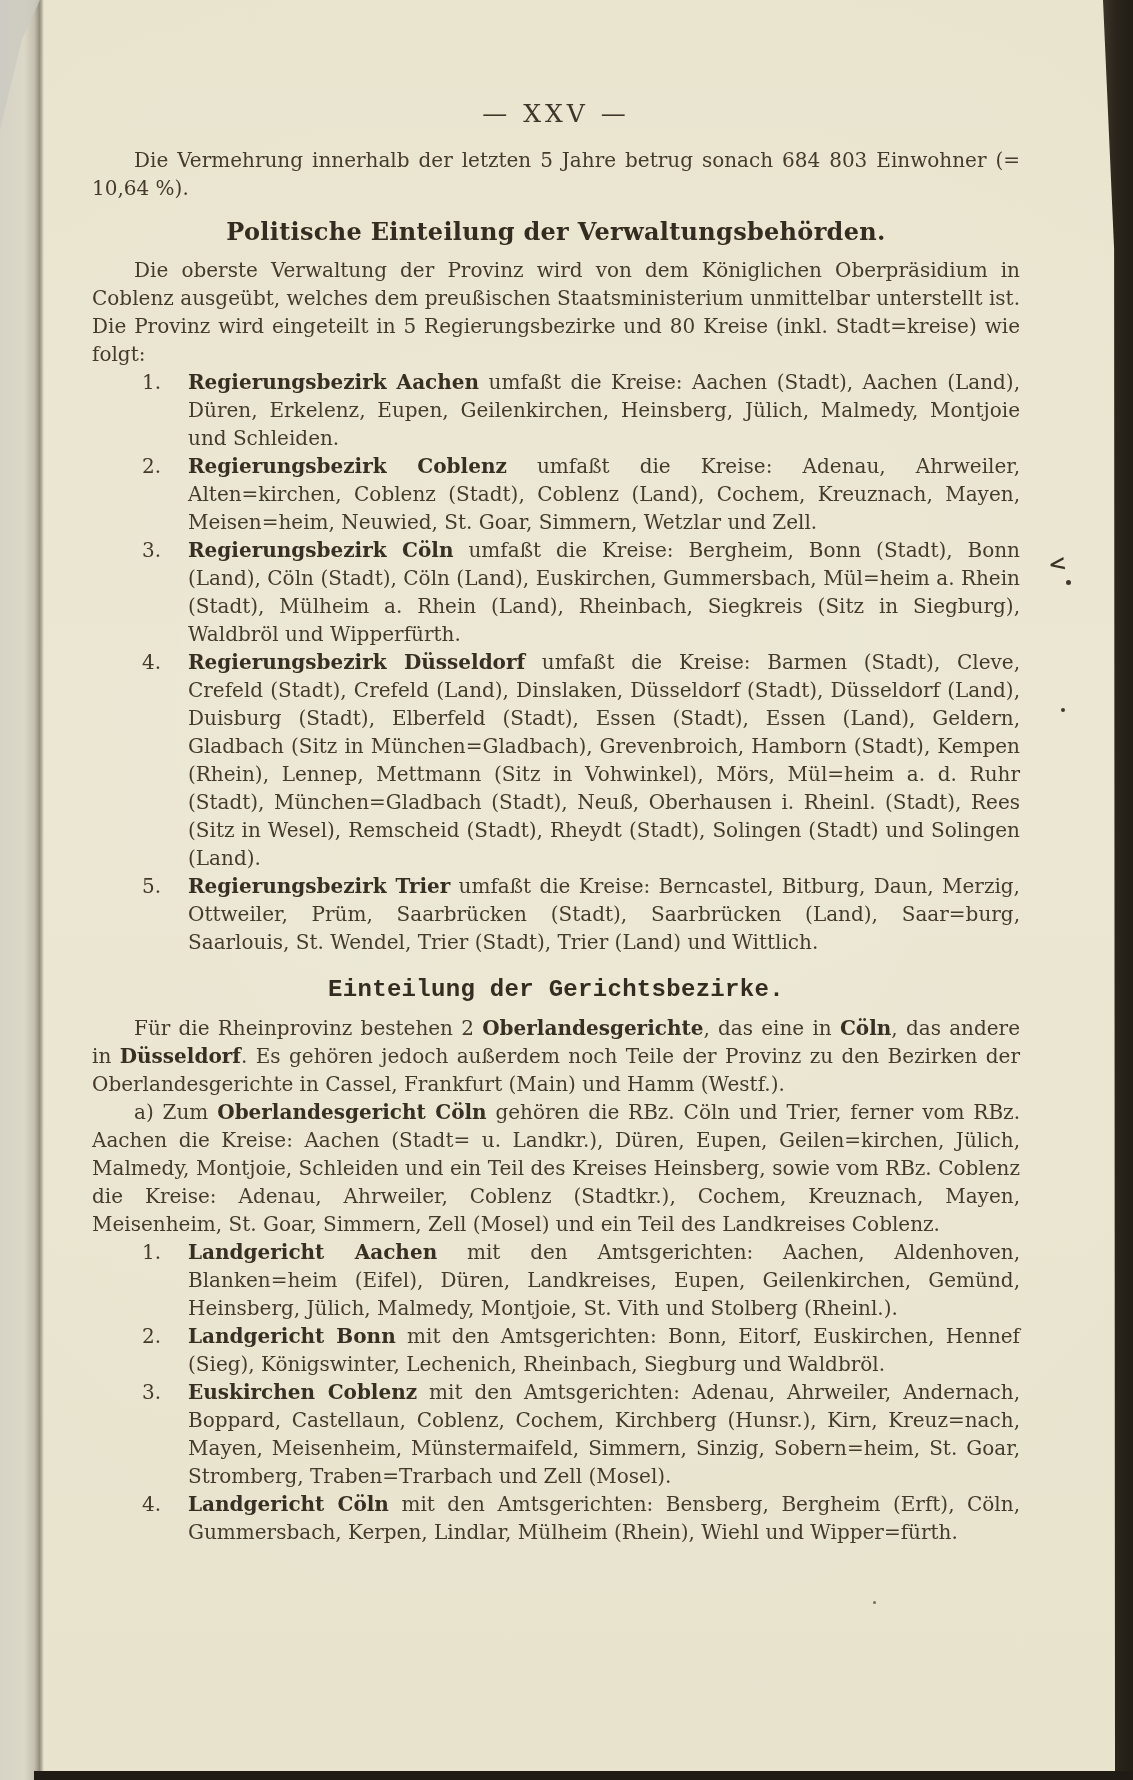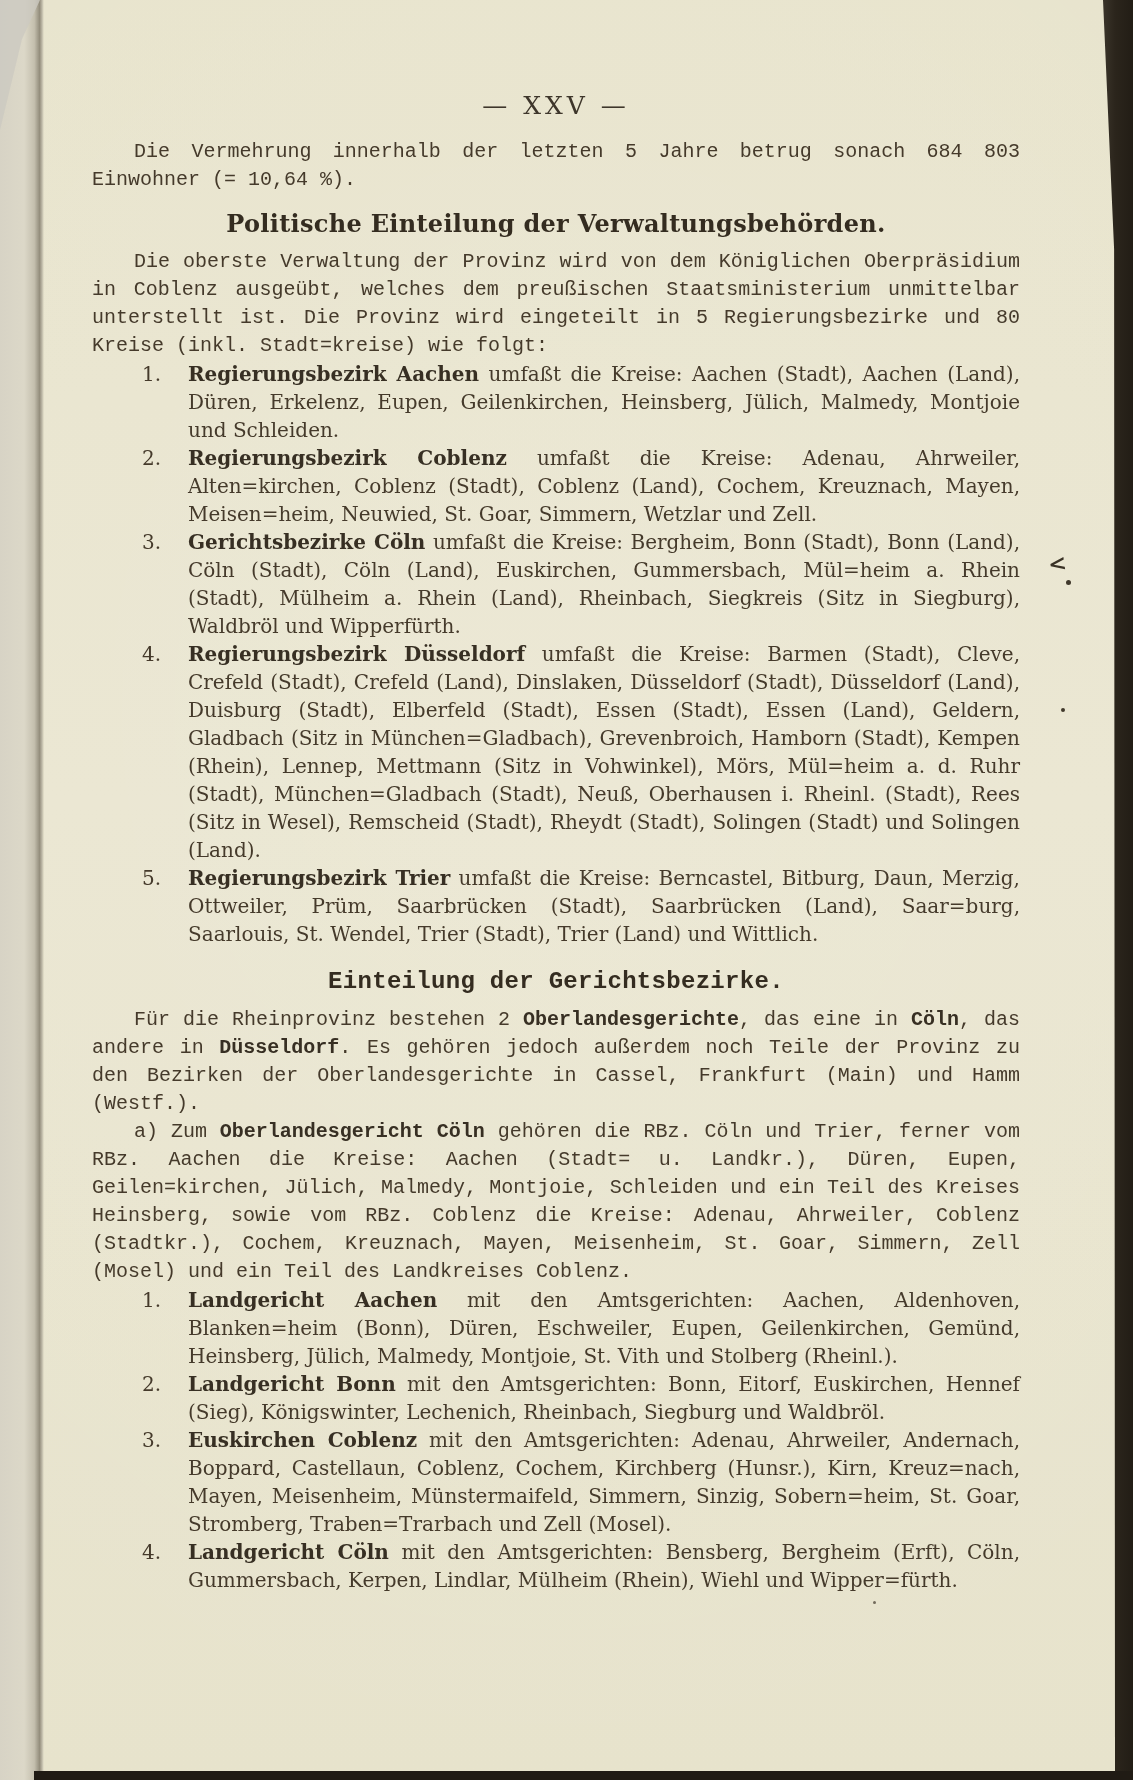--- a/index.html
+++ b/index.html
@@ -39,23 +39,23 @@
     background:#201b14;
   }
   .content {
     position:absolute; left:92px; top:92px; width:928px;
     font-size:20px; line-height:28px; color:#45 3a2b;
     color:#453a2b;
     text-align:justify;
   }
   .pagenum {
     text-align:right; text-align-last:center; font-size:25px; letter-spacing:4px;
-    color:#3e362b; margin:0 0 18px 0;
+    color:#3e362b; margin:8px 0 18px 0;
   }
-  p.par { margin:0; text-indent:42px;font-family:Liberation Mono, monospace; }
+  p.par { margin:0; text-indent:42px; }
   h2.sec {
     text-align:center; text-align-last:center; font-size:24px; font-weight:bold;
     color:#342c20; margin:16px 0 10px 0; letter-spacing:0.3px;
   }
   h2.sec2 { margin-top:20px;font-family:Liberation Mono, monospace; }
   .list { margin:0; }
   .item { position:relative; padding-left:96px; margin:0; }
   .item .num { position:absolute; left:50px; top:0; }
   .b { font-weight:bold; color:#372f23; }
   .sub-intro { margin:10px 0 2px 0; text-indent:42px; }
@@ -101,21 +101,21 @@
         <span class="b">Regierungsbezirk Aachen</span>
         <span>umfaßt die Kreise: Aachen (Stadt), Aachen (Land), Düren, Erkelenz, Eupen, Geilenkirchen, Heinsberg, Jülich, Malmedy, Montjoie und Schleiden.</span>
       </div>
       <div class="item">
         <span class="num">2.</span>
         <span class="b">Regierungsbezirk Coblenz</span>
         <span>umfaßt die Kreise: Adenau, Ahrweiler, Alten=kirchen, Coblenz (Stadt), Coblenz (Land), Cochem, Kreuznach, Mayen, Meisen=heim, Neuwied, St. Goar, Simmern, Wetzlar und Zell.</span>
       </div>
       <div class="item">
         <span class="num">3.</span>
-        <span class="b">Gerichtsbezirke Cöln</span>
+        <span class="b">Regierungsbezirk Cöln</span>
         <span>umfaßt die Kreise: Bergheim, Bonn (Stadt), Bonn (Land), Cöln (Stadt), Cöln (Land), Euskirchen, Gummersbach, Mül=heim a. Rhein (Stadt), Mülheim a. Rhein (Land), Rheinbach, Siegkreis (Sitz in Siegburg), Waldbröl und Wipperfürth.</span>
       </div>
       <div class="item">
         <span class="num">4.</span>
         <span class="b">Regierungsbezirk Düsseldorf</span>
         <span>umfaßt die Kreise: Barmen (Stadt), Cleve, Crefeld (Stadt), Crefeld (Land), Dinslaken, Düsseldorf (Stadt), Düsseldorf (Land), Duisburg (Stadt), Elberfeld (Stadt), Essen (Stadt), Essen (Land), Geldern, Gladbach (Sitz in München=Gladbach), Grevenbroich, Hamborn (Stadt), Kempen (Rhein), Lennep, Mettmann (Sitz in Vohwinkel), Mörs, Mül=heim a. d. Ruhr (Stadt), München=Gladbach (Stadt), Neuß, Oberhausen i. Rheinl. (Stadt), Rees (Sitz in Wesel), Remscheid (Stadt), Rheydt (Stadt), Solingen (Stadt) und Solingen (Land).</span>
       </div>
       <div class="item">
         <span class="num">5.</span>
         <span class="b">Regierungsbezirk Trier</span>
@@ -127,21 +127,21 @@
 
     <p class="par"><span>Für die Rheinprovinz bestehen 2 </span><span class="b">Oberlandesgerichte</span><span>, das eine in </span><span class="b">Cöln</span><span>, das andere in </span><span class="b">Düsseldorf</span><span>.  Es gehören jedoch außerdem noch Teile der Provinz zu den Bezirken der Oberlandesgerichte in Cassel, Frankfurt (Main) und Hamm (Westf.).</span></p>
 
     <p class="par olg-par"><span>a) Zum </span><span class="b">Oberlandesgericht Cöln</span><span> gehören die RBz. Cöln und Trier, ferner vom RBz. Aachen die Kreise: Aachen (Stadt= u. Landkr.), Düren, Eupen, Geilen=kirchen, Jülich, Malmedy, Montjoie, Schleiden und ein Teil des Kreises Heinsberg, sowie vom RBz. Coblenz die Kreise: Adenau, Ahrweiler, Coblenz (Stadtkr.), Cochem, Kreuznach, Mayen, Meisenheim, St. Goar, Simmern, Zell (Mosel) und ein Teil des Landkreises Coblenz.</span></p>
 
 
     <div class="list">
       <div class="item">
         <span class="num">1.</span>
         <span class="b">Landgericht Aachen</span>
-        <span>mit den Amtsgerichten: Aachen, Aldenhoven, Blanken=heim (Bonn), Düren, Eschweiler, Eupen, Geilenkirchen, Gemünd, Heinsberg, Jülich, Malmedy, Montjoie, St. Vith und Stolberg (Rheinl.).</span>
+        <span>mit den Amtsgerichten: Aachen, Aldenhoven, Blanken=heim (Eifel), Düren, Landkreises, Eupen, Geilenkirchen, Gemünd, Heinsberg, Jülich, Malmedy, Montjoie, St. Vith und Stolberg (Rheinl.).</span>
       </div>
       <div class="item">
         <span class="num">2.</span>
         <span class="b">Landgericht Bonn</span>
         <span>mit den Amtsgerichten: Bonn, Eitorf, Euskirchen, Hennef (Sieg), Königswinter, Lechenich, Rheinbach, Siegburg und Waldbröl.</span>
       </div>
       <div class="item">
         <span class="num">3.</span>
         <span class="b">Euskirchen Coblenz</span>
         <span>mit den Amtsgerichten: Adenau, Ahrweiler, Andernach, Boppard, Castellaun, Coblenz, Cochem, Kirchberg (Hunsr.), Kirn, Kreuz=nach, Mayen, Meisenheim, Münstermaifeld, Simmern, Sinzig, Sobern=heim, St. Goar, Stromberg, Traben=Trarbach und Zell (Mosel).</span>

